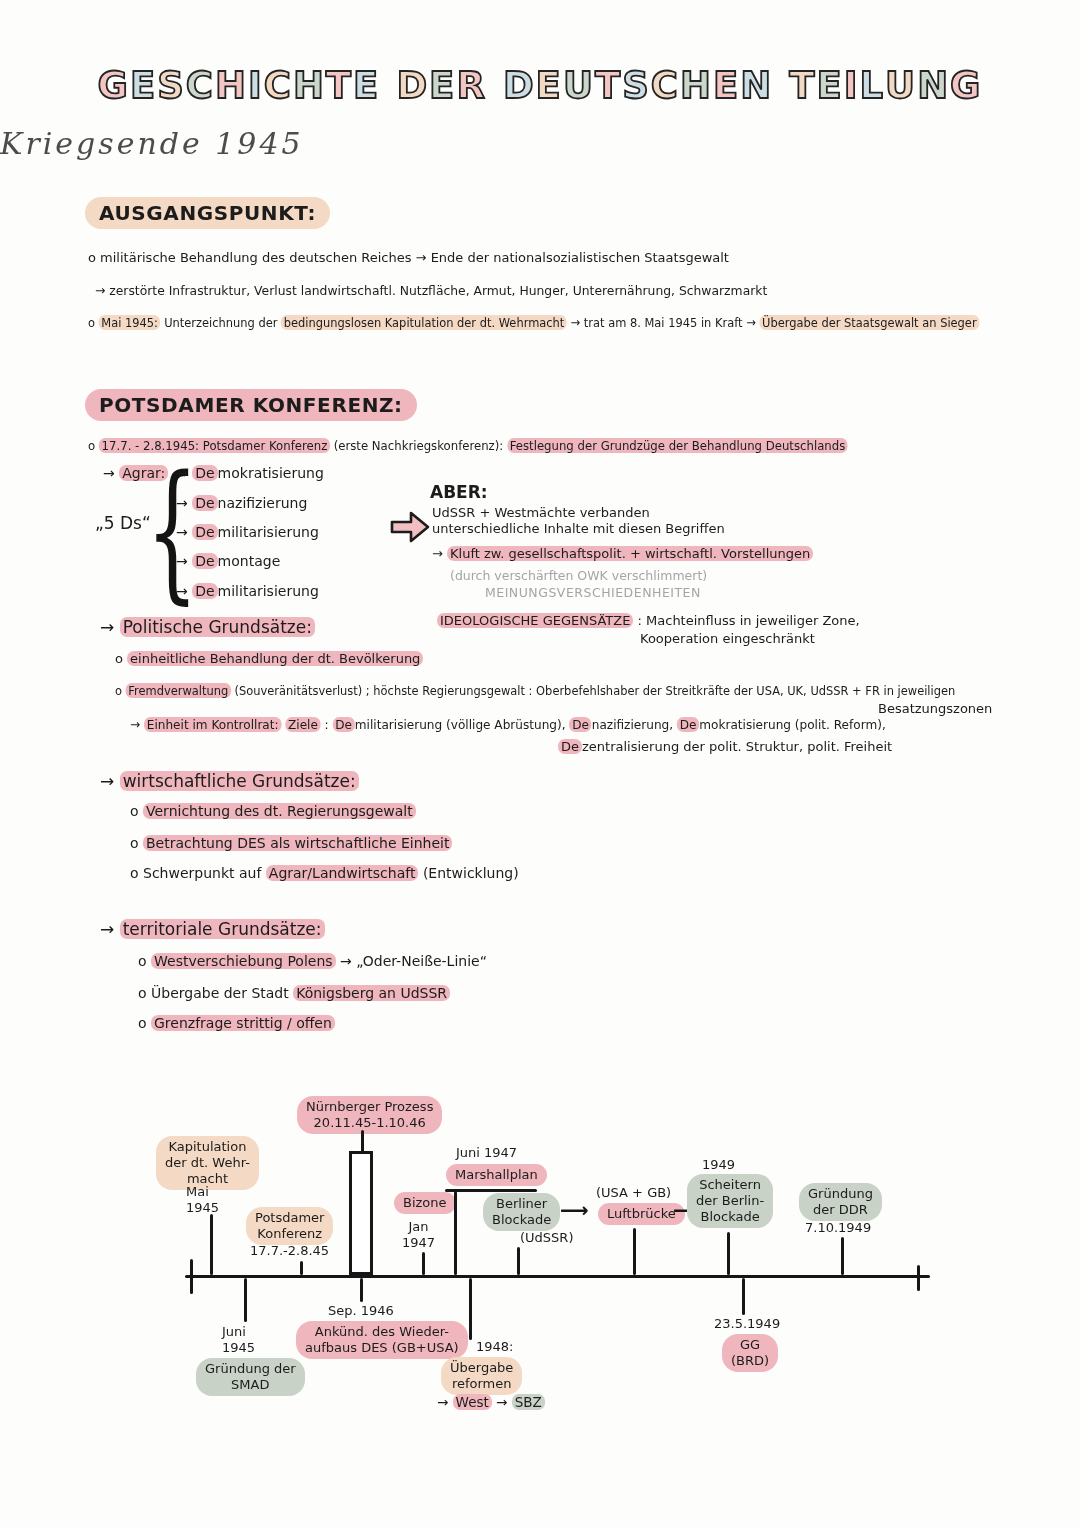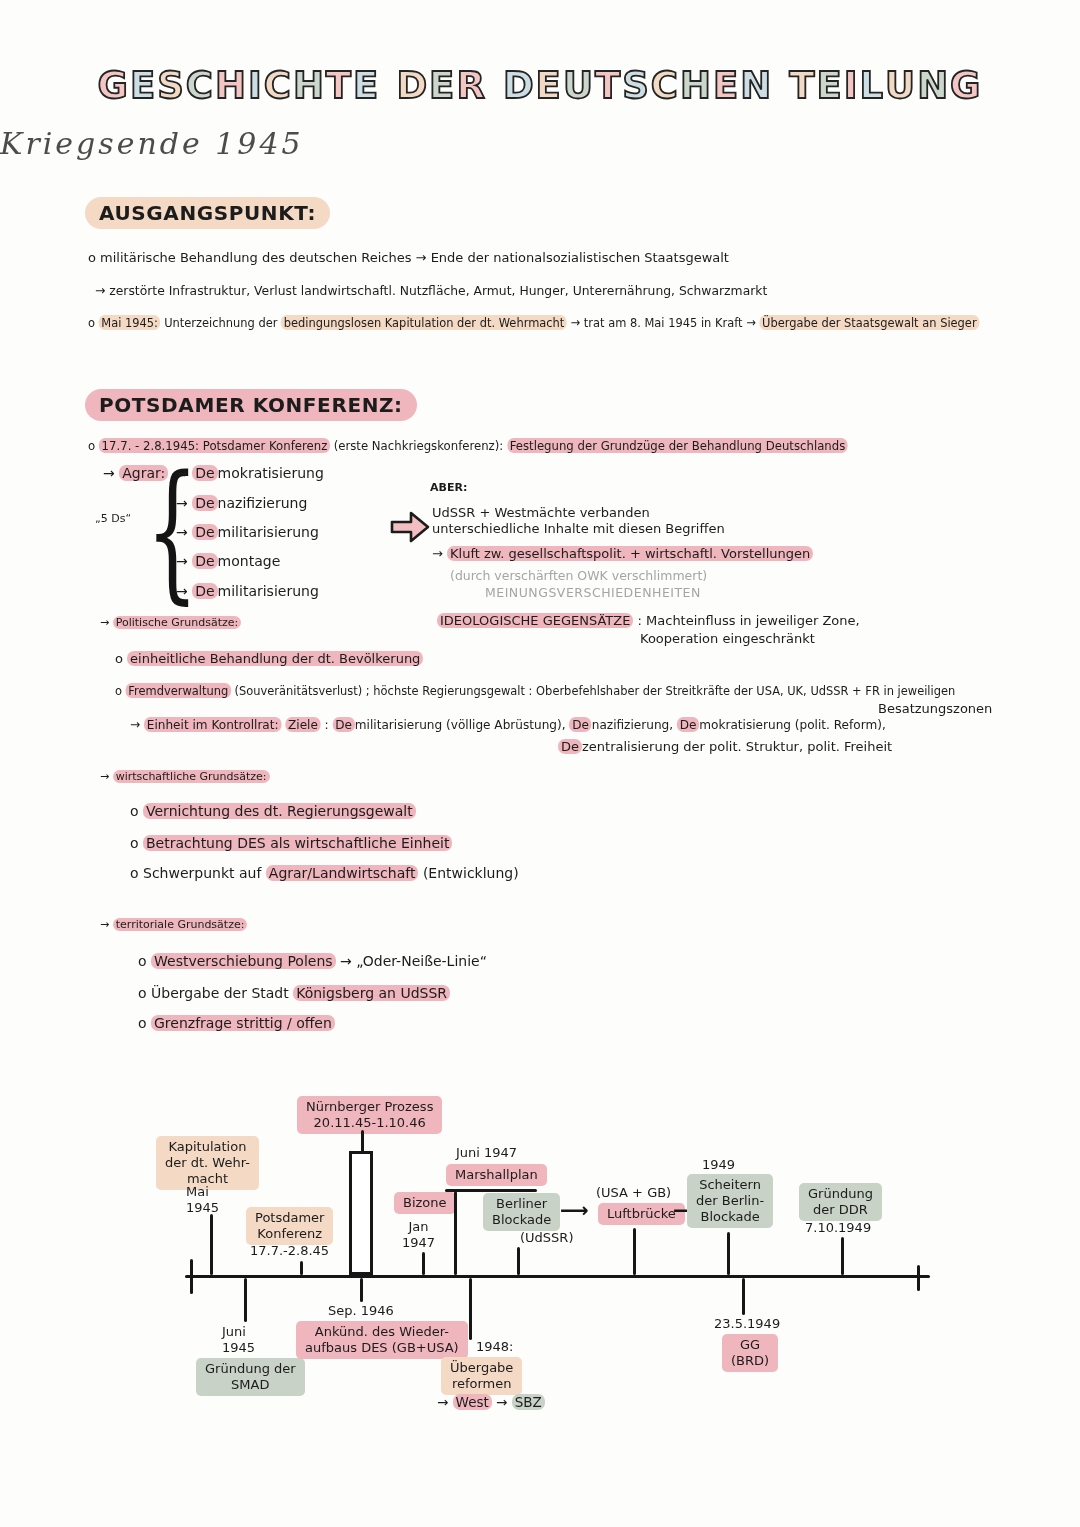--- a/index.html
+++ b/index.html
@@ -3,28 +3,28 @@
 <meta charset="utf-8">
 <style>
   html,body{margin:0;padding:0;background:#ffffff;}
   .page{position:relative;width:1080px;height:1527px;background:#fdfdfc;font-family:"DejaVu Sans",sans-serif;color:#1c1c1c;overflow:hidden;}
   .ttl{position:absolute;left:0;right:0;top:64px;text-align:center;font-weight:800;font-size:37px;letter-spacing:2px;-webkit-text-stroke:1.8px #242424;white-space:nowrap;}
   .ttl span{display:inline-block;}
   .sub{position:absolute;left:0;right:0;top:126px;text-align:left;font-family:"DejaVu Serif",serif;font-style:italic;font-weight:400;font-size:30px;color:#4c4c4c;letter-spacing:3px;}
   .hdrpill{position:absolute;font-weight:700;font-size:20px;letter-spacing:.6px;padding:4px 14px;border-radius:18px;white-space:nowrap;}
   .bg-peach{background:#f4d9c4;} .bg-pink{background:#f0b6bd;} .bg-green{background:#c9d2c6;}
   .ln{position:absolute;white-space:nowrap;font-size:13px;line-height:1.35;transform-origin:left center;}
-  .fs14{font-size:14px;} .fs15{font-size:11px;} .fs12{font-size:12.5px;}
+  .fs14{font-size:14px;} .fs15{font-size:17px;} .fs12{font-size:12.5px;}
   .b{font-weight:700;}
   .gray{color:#a5a5a5;}
   .mk{border-radius:7px;padding:0 3px;}
   .mk-pink{background:#f0b6bd;} .mk-peach{background:#f4d9c4;} .mk-green{background:#c9d2c6;}
   .brace{position:absolute;font-family:"DejaVu Serif",serif;font-weight:200;font-size:150px;line-height:1;transform:scaleX(.55);transform-origin:left top;color:#141414;}
   .tlwrap{position:absolute;left:0;top:1080px;width:1080px;height:447px;}
-  .tl-blob{position:absolute;border-radius:5px;padding:3px 9px;font-size:13px;line-height:1.22;text-align:center;white-space:nowrap;}
+  .tl-blob{position:absolute;border-radius:16px;padding:3px 9px;font-size:13px;line-height:1.22;text-align:center;white-space:nowrap;}
   .tl-txt{position:absolute;font-size:13px;line-height:1.25;white-space:nowrap;}
   .ctr{text-align:center;}
   .vl{position:absolute;width:3px;background:#161616;border-radius:2px;}
   .hz{position:absolute;height:3px;background:#161616;border-radius:2px;}
   .bar{position:absolute;background:#ffffff;border:3px solid #161616;box-sizing:border-box;}
   .arrow{position:absolute;font-size:20px;font-weight:700;color:#161616;}
 </style>
 </head>
 <body>
 

